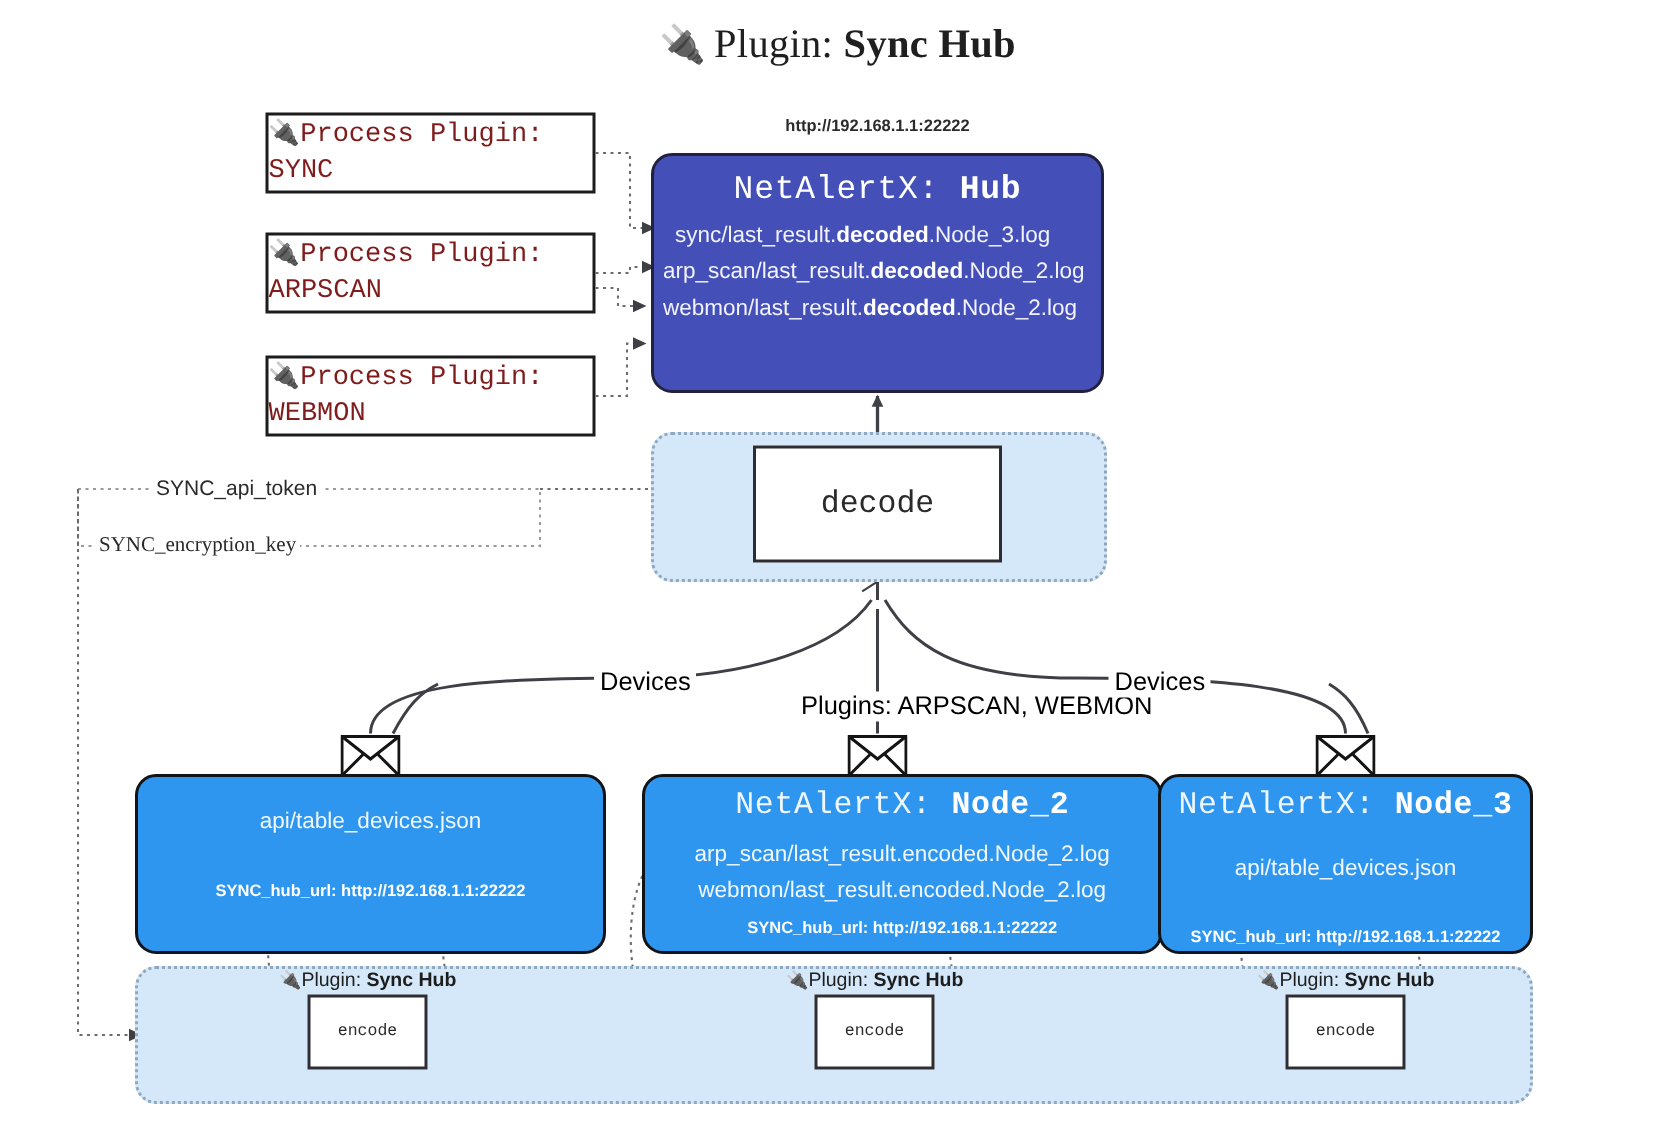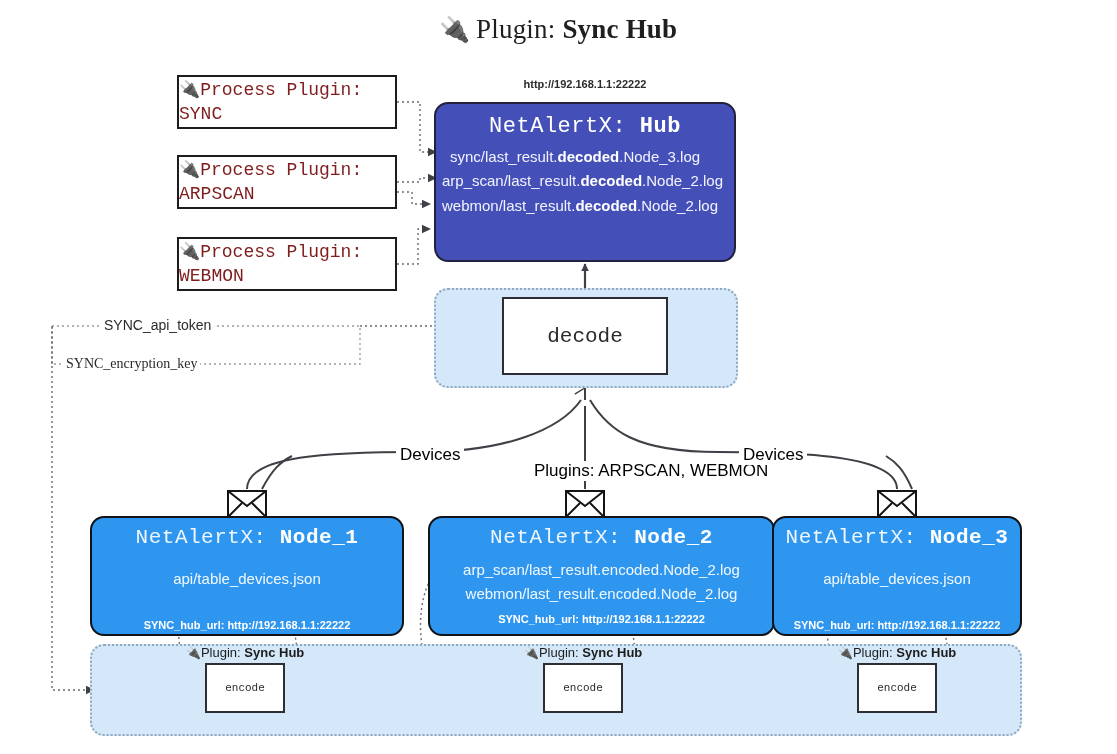--- a/index.html
+++ b/index.html
@@ -173,24 +173,20 @@
   </div>
   <div class="abs" style="left:877px;top:490px;">
     <svg class="envelope" viewBox="0 0 40 28">
       <rect x="1" y="1" width="38" height="26" fill="#ffffff" stroke="#141414" stroke-width="2"></rect>
       <path d="M1,1 L20,16 L39,1" fill="none" stroke="#141414" stroke-width="2"></path>
       <path d="M1,27 L15,13 M39,27 L25,13" fill="none" stroke="#141414" stroke-width="2"></path>
     </svg>
   </div>
 
   <div class="abs node" style="left:90px;top:516px;width:314px;height:120px;">
-    <div class="ntitle">
-      <span>NetAlertX:</span>
-      <span class="b">Node_1</span>
-    </div>
     <div class="nline" style="margin-top:18px;">api/table_devices.json</div>
     <div class="nurl" style="margin-top:28px;">SYNC_hub_url: http://192.168.1.1:22222</div>
   </div>
 
   <div class="abs node" style="left:428px;top:516px;width:347px;height:120px;">
     <div class="ntitle">
       <span>NetAlertX:</span>
       <span class="b">Node_2</span>
     </div>
     <div class="nline" style="margin-top:9px;">arp_scan/last_result.encoded.Node_2.log</div>

